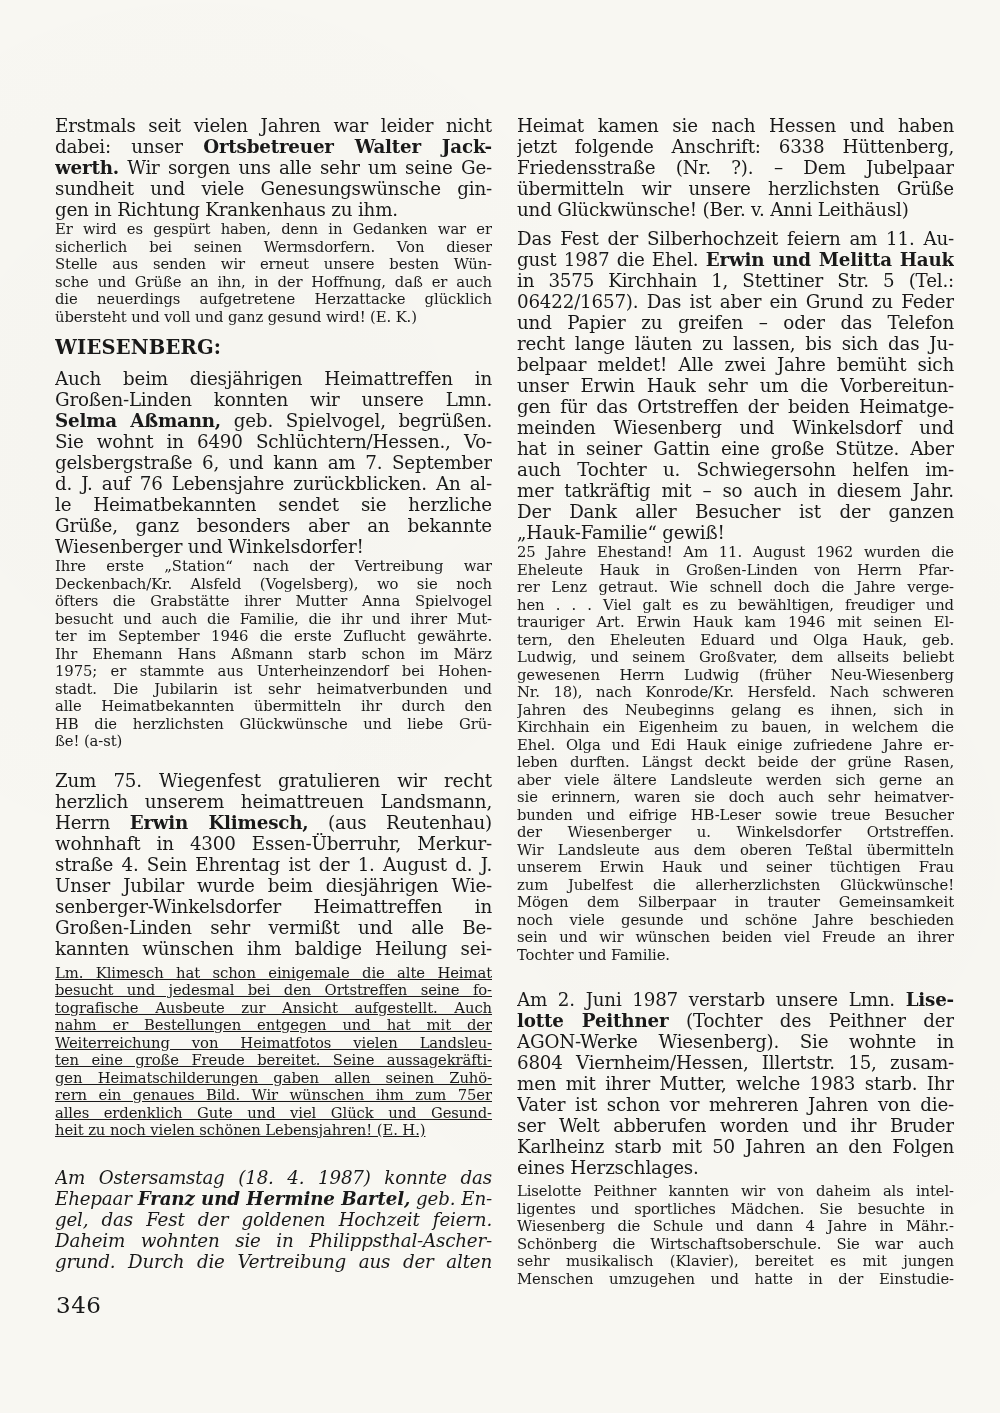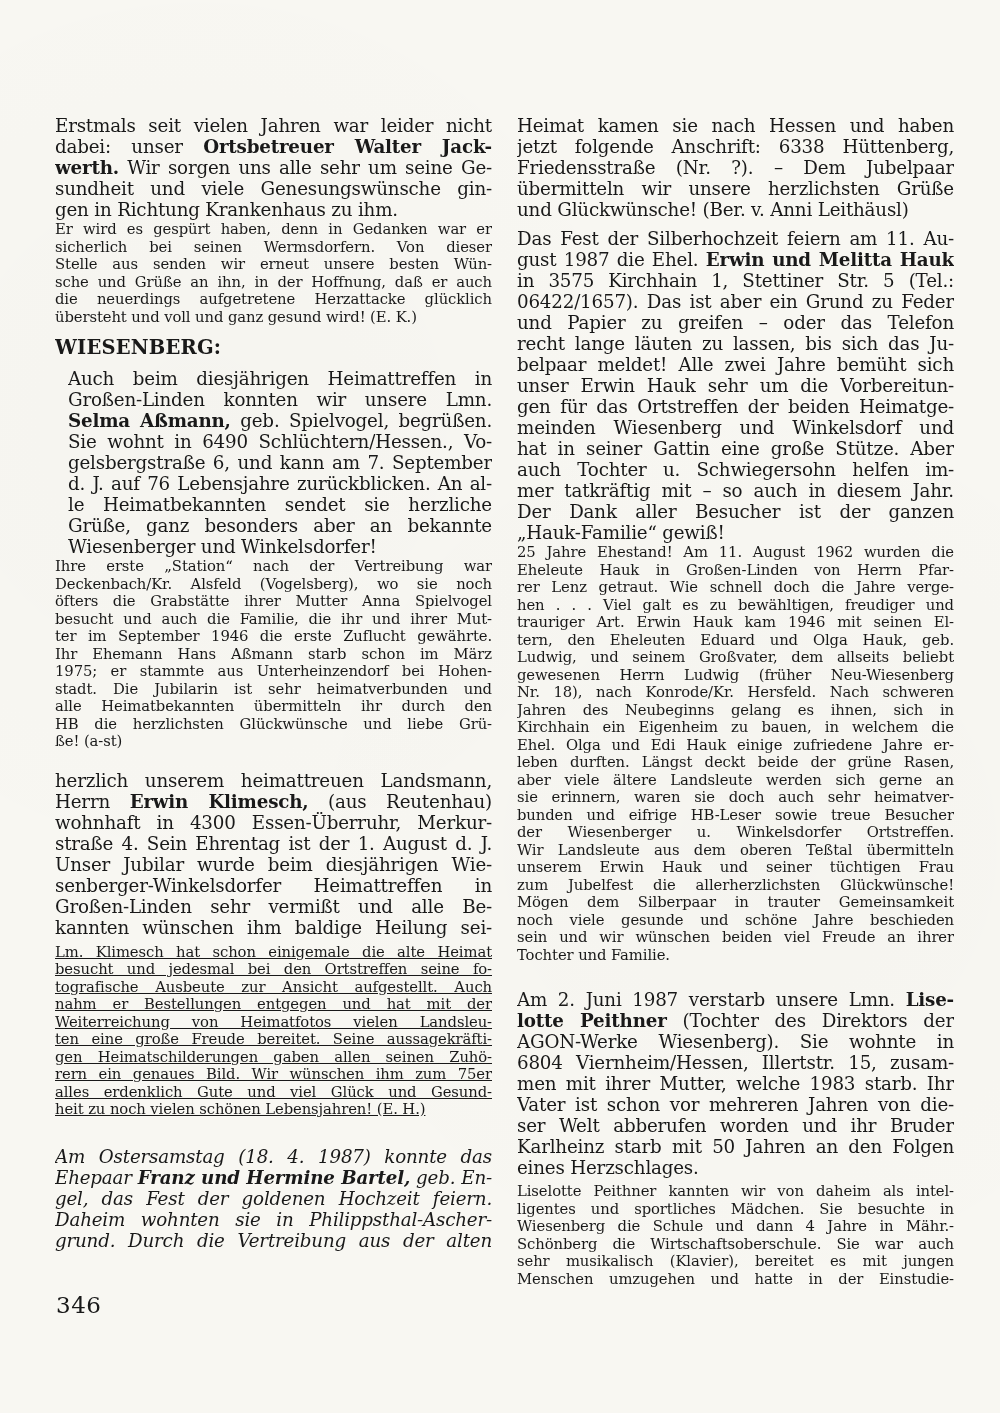--- a/index.html
+++ b/index.html
@@ -71,21 +71,21 @@
         <div class="line"><span>Er wird es gespürt haben, denn in Gedanken war er</span></div>
         <div class="line"><span>sicherlich bei seinen Wermsdorfern. Von dieser</span></div>
         <div class="line"><span>Stelle aus senden wir erneut unsere besten Wün-</span></div>
         <div class="line"><span>sche und Grüße an ihn, in der Hoffnung, daß er auch</span></div>
         <div class="line"><span>die neuerdings aufgetretene Herzattacke glücklich</span></div>
         <div class="line last"><span>übersteht und voll und ganz gesund wird! (E. K.)</span></div>
       </div>
       <div class="para heading" style="margin-top: 12px;">
         <div class="line last"><span class="b">WIESENBERG:</span></div>
       </div>
-      <div class="para large" style="margin-top: 9px; margin-left: 13px;">
+      <div class="para large" style="margin-top: 9px;">
         <div class="line"><span>Auch beim diesjährigen Heimattreffen in</span></div>
         <div class="line"><span>Großen-Linden konnten wir unsere Lmn.</span></div>
         <div class="line"><span class="b">Selma Aßmann,</span><span> geb. Spielvogel, begrüßen.</span></div>
         <div class="line"><span>Sie wohnt in 6490 Schlüchtern/Hessen., Vo-</span></div>
         <div class="line"><span>gelsbergstraße 6, und kann am 7. September</span></div>
         <div class="line"><span>d. J. auf 76 Lebensjahre zurückblicken. An al-</span></div>
         <div class="line"><span>le Heimatbekannten sendet sie herzliche</span></div>
         <div class="line"><span>Grüße, ganz besonders aber an bekannte</span></div>
         <div class="line last"><span>Wiesenberger und Winkelsdorfer!</span></div>
       </div>
@@ -96,20 +96,21 @@
         <div class="line"><span>besucht und auch die Familie, die ihr und ihrer Mut-</span></div>
         <div class="line"><span>ter im September 1946 die erste Zuflucht gewährte.</span></div>
         <div class="line"><span>Ihr Ehemann Hans Aßmann starb schon im März</span></div>
         <div class="line"><span>1975; er stammte aus Unterheinzendorf bei Hohen-</span></div>
         <div class="line"><span>stadt. Die Jubilarin ist sehr heimatverbunden und</span></div>
         <div class="line"><span>alle Heimatbekannten übermitteln ihr durch den</span></div>
         <div class="line"><span>HB die herzlichsten Glückwünsche und liebe Grü-</span></div>
         <div class="line last"><span>ße! (a-st)</span></div>
       </div>
       <div class="para large" style="margin-top: 20px;">
+        <div class="line"><span>Zum 75. Wiegenfest gratulieren wir recht</span></div>
         <div class="line"><span>herzlich unserem heimattreuen Landsmann,</span></div>
         <div class="line"><span>Herrn </span><span class="b">Erwin Klimesch,</span><span> (aus Reutenhau)</span></div>
         <div class="line"><span>wohnhaft in 4300 Essen-Überruhr, Merkur-</span></div>
         <div class="line"><span>straße 4. Sein Ehrentag ist der 1. August d. J.</span></div>
         <div class="line"><span>Unser Jubilar wurde beim diesjährigen Wie-</span></div>
         <div class="line"><span>senberger-Winkelsdorfer Heimattreffen in</span></div>
         <div class="line"><span>Großen-Linden sehr vermißt und alle Be-</span></div>
         <div class="line"><span>kannten wünschen ihm baldige Heilung sei-</span></div>
       </div>
       <div class="para small" style="margin-top: 5px; text-decoration: underline;">
@@ -178,21 +179,21 @@
         <div class="line"><span>Wir Landsleute aus dem oberen Teßtal übermitteln</span></div>
         <div class="line"><span>unserem Erwin Hauk und seiner tüchtigen Frau</span></div>
         <div class="line"><span>zum Jubelfest die allerherzlichsten Glückwünsche!</span></div>
         <div class="line"><span>Mögen dem Silberpaar in trauter Gemeinsamkeit</span></div>
         <div class="line"><span>noch viele gesunde und schöne Jahre beschieden</span></div>
         <div class="line"><span>sein und wir wünschen beiden viel Freude an ihrer</span></div>
         <div class="line last"><span>Tochter und Familie.</span></div>
       </div>
       <div class="para large" style="margin-top: 26px;">
         <div class="line"><span>Am 2. Juni 1987 verstarb unsere Lmn. </span><span class="b">Lise-</span></div>
-        <div class="line"><span class="b">lotte Peithner</span><span> (Tochter des Direktors der</span></div>
+        <div class="line"><span class="b">lotte Peithner</span><span> (Tochter des Peithner der</span></div>
         <div class="line"><span>AGON-Werke Wiesenberg). Sie wohnte in</span></div>
         <div class="line"><span>6804 Viernheim/Hessen, Illertstr. 15, zusam-</span></div>
         <div class="line"><span>men mit ihrer Mutter, welche 1983 starb. Ihr</span></div>
         <div class="line"><span>Vater ist schon vor mehreren Jahren von die-</span></div>
         <div class="line"><span>ser Welt abberufen worden und ihr Bruder</span></div>
         <div class="line"><span>Karlheinz starb mit 50 Jahren an den Folgen</span></div>
         <div class="line last"><span>eines Herzschlages.</span></div>
       </div>
       <div class="para small" style="margin-top: 4px;">
         <div class="line"><span>Liselotte Peithner kannten wir von daheim als intel-</span></div>

